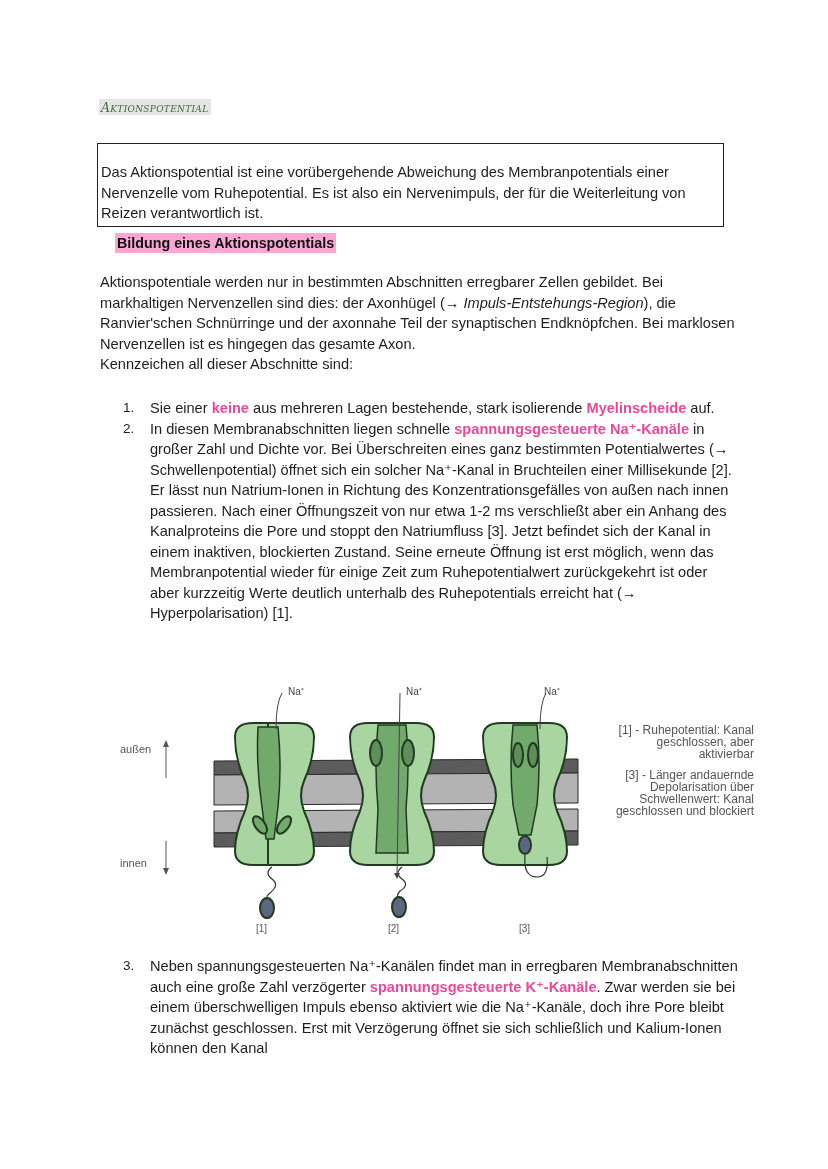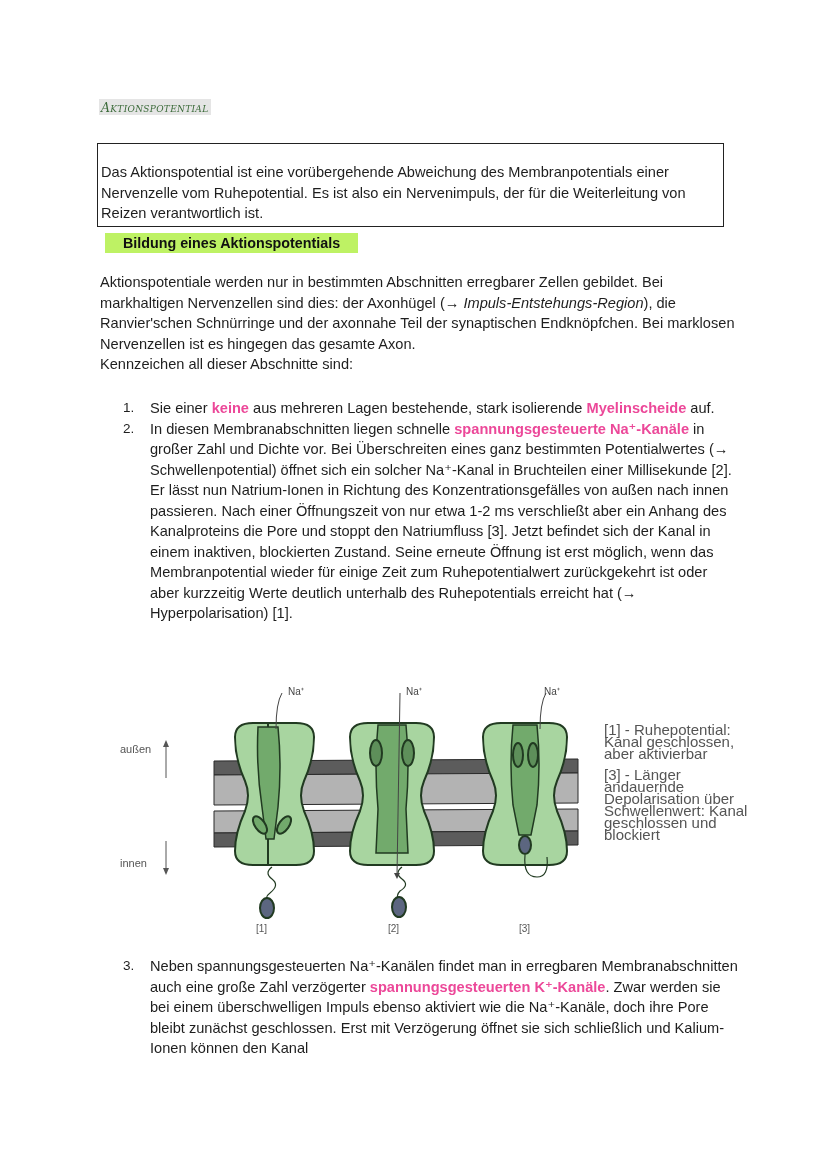--- a/index.html
+++ b/index.html
@@ -15,37 +15,37 @@
     font-family: "DejaVu Serif", serif; font-style: italic;
     font-size: 12.5px; letter-spacing: 0.3px; color: #3c6b3a;
     font-variant: small-caps;
   }
   .defbox {
     position: absolute; left: 97px; top: 143px; width: 620px; height: 64px;
     border: 1.6px solid #222; padding: 18px 2px 0 3px;
     font-size: 14.6px; line-height: 20.5px;
   }
   .heading {
-    position: absolute; left: 105px; top: 233px;
-    background: #bef264; padding: 0 18px;
+    position: absolute; left: 115px; top: 233px;
+    background: #f9a8d4; padding: 0 2px;
     font-weight: bold; font-size: 14.3px; line-height: 20px; color: #111;
   }
   .para {
     position: absolute; left: 100px; top: 272px; width: 640px;
     font-size: 14.6px; line-height: 20.5px;
   }
   .list { position: absolute; left: 100px; width: 640px; font-size: 14.6px; line-height: 20.5px; }
   .li { position: relative; padding-left: 50px; }
   .li .num { position: absolute; left: 23px; top: 0; font-size: 13.5px; }
   b { font-weight: bold; color: #ec4899; }
   i { font-style: italic; }
   .figure { position: absolute; left: 100px; top: 675px; width: 660px; height: 270px; }
   .legend {
     position: absolute; left: 604px; top: 724px; width: 150px;
-    font-size: 15px; line-height: 12px; color: #555;
+    font-size: 12px; line-height: 12px; color: #555; text-align: right;
   }
   .legend p { margin: 0 0 9px 0; }
 </style>
 </head>
 <body>
 
 <div class="page">
 
   <div class="title">Aktionspotential</div>
 
@@ -128,17 +128,17 @@
   </div>
 
   <div class="legend">
     <p>[1] - Ruhepotential: Kanal geschlossen, aber aktivierbar</p>
     <p>[3] - Länger andauernde Depolarisation über Schwellenwert: Kanal geschlossen und blockiert</p>
   </div>
 
   <div class="list" style="top:956px;">
     <div class="li">
       <span class="num">3.</span>
-      <span>Neben spannungsgesteuerten Na⁺-Kanälen findet man in erregbaren Membranabschnitten auch eine große Zahl verzögerter </span><b>spannungsgesteuerten K⁺-Kanäle</b><span>. Zwar werden sie bei einem überschwelligen Impuls ebenso aktiviert wie die Na⁺-Kanäle, doch ihre Pore bleibt zunächst geschlossen. Erst mit Verzögerung öffnet sie sich schließlich und Kalium-Ionen können den Kanal</span>
+      <span>Neben spannungsgesteuerten Na⁺-Kanälen findet man in erregbaren Membranabschnitten auch eine große Zahl verzögerter </span><b>spannungsgesteuerte K⁺-Kanäle</b><span>. Zwar werden sie bei einem überschwelligen Impuls ebenso aktiviert wie die Na⁺-Kanäle, doch ihre Pore bleibt zunächst geschlossen. Erst mit Verzögerung öffnet sie sich schließlich und Kalium-Ionen können den Kanal</span>
     </div>
   </div>
 
 </div>
 
 </body></html>

